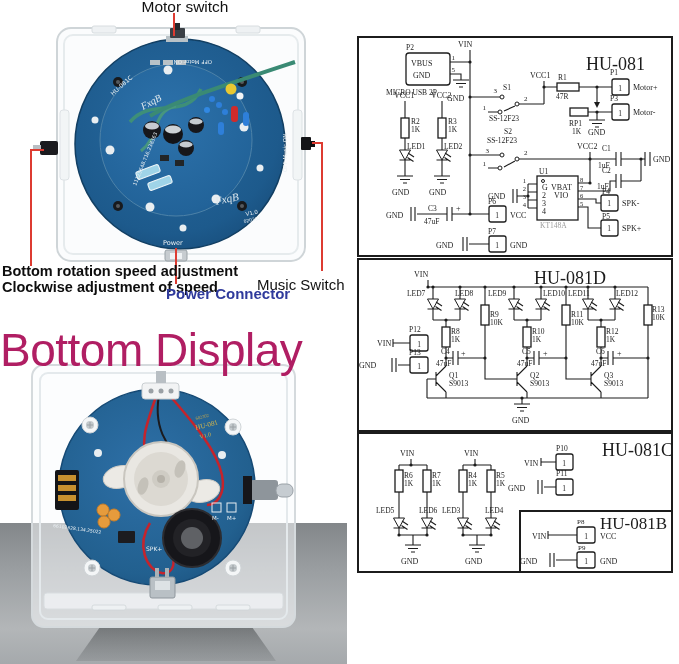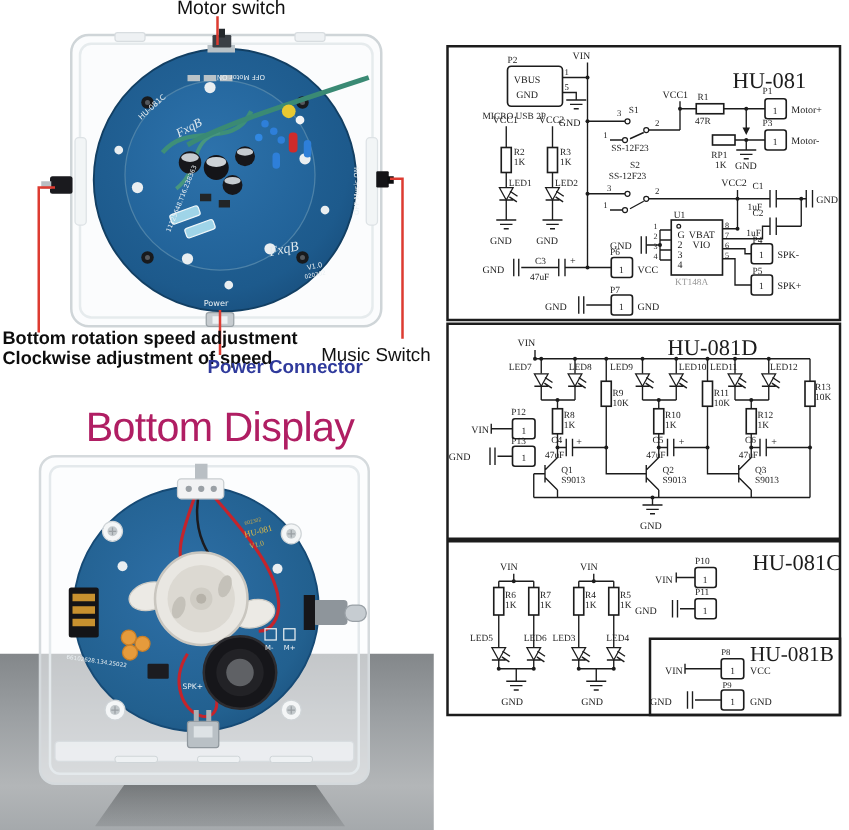--- a/index.html
+++ b/index.html
@@ -4,21 +4,21 @@
 <style>
   html,body{margin:0;padding:0;}
   body{width:679px;height:664px;position:relative;background:#ffffff;overflow:hidden;
        font-family:"Liberation Sans",sans-serif;}
   .abs{position:absolute;}
   .lbl{color:#111;white-space:nowrap;}
   #motor-switch-label{left:130px;top:-2px;width:110px;text-align:center;font-size:15.5px;}
   #speed-note{left:2px;top:264px;font-size:14.5px;font-weight:bold;line-height:15.8px;color:#0d0d0d;}
   #power-connector-label{left:166px;top:285px;font-size:15px;font-weight:bold;}
   #music-switch-label{left:257px;top:276px;font-size:15px;}
-  #bottom-display-title{left:0;top:323px;width:352px;text-align:center;font-size:33px;letter-spacing:-0.5px;}
+  #bottom-display-title{left:0;top:323px;width:352px;font-size:46px;letter-spacing:-0.5px;}
   #gray-surface{left:0;top:523px;width:347px;height:141px;
       background:linear-gradient(180deg,#83878a 0%,#9b9fa2 35%,#b3b6b8 75%,#a5a9ac 100%);}
   svg{position:absolute;}
   svg text{font-family:"Liberation Serif",serif;}
   .ink{stroke:#1c1c1c;stroke-width:1.1;fill:none;}
   .ink2{stroke:#1c1c1c;stroke-width:2;fill:none;}
   .whitebox{fill:#ffffff;stroke:#1c1c1c;stroke-width:1.3;}
   .dot{fill:#1c1c1c;}
   .sc{fill:#ffffff;stroke:#1c1c1c;stroke-width:1;}
   .silk{fill:#eaf0f3;font-family:"DejaVu Sans",sans-serif;}

